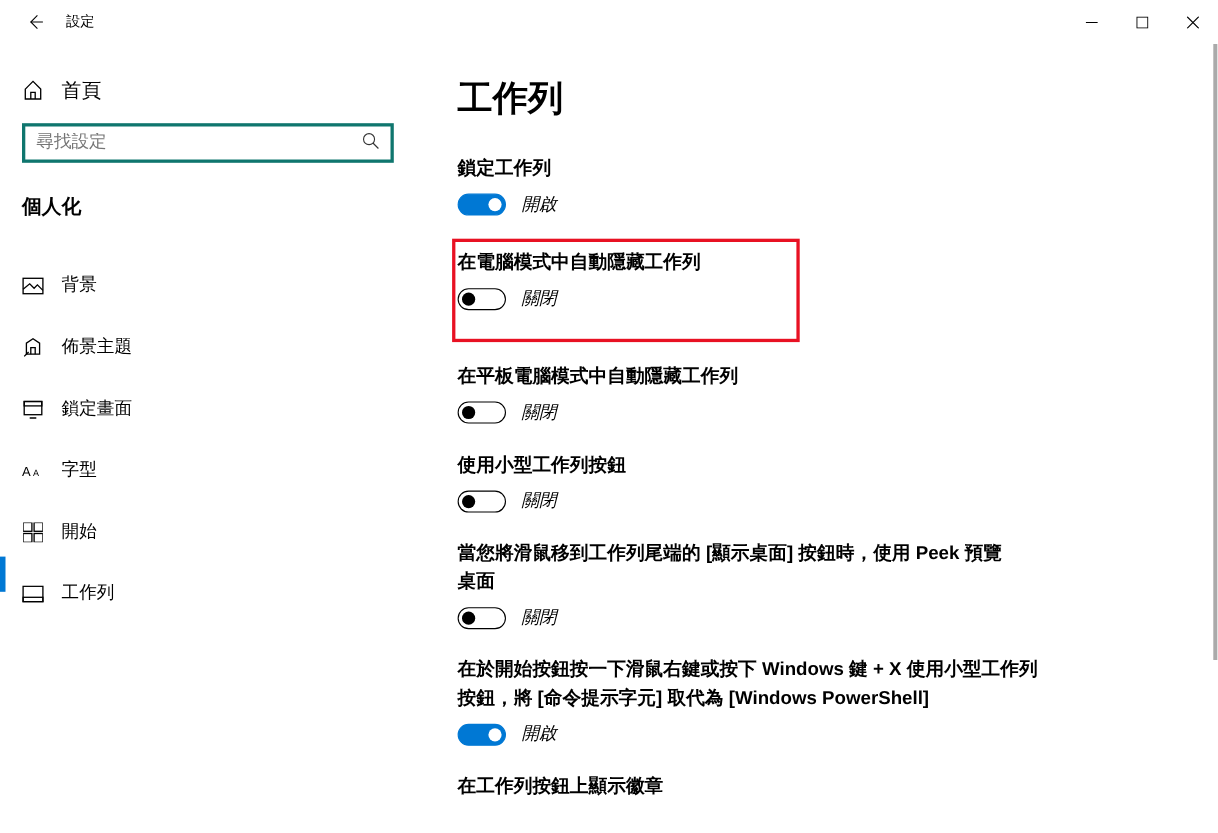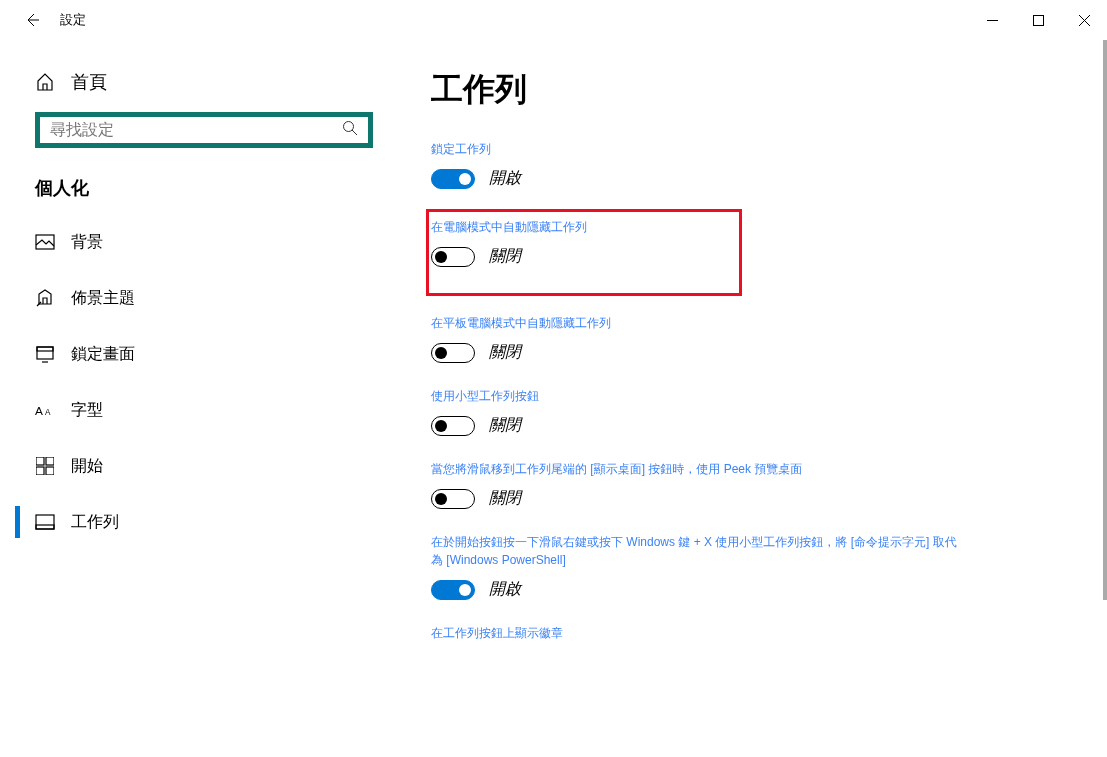--- a/index.html
+++ b/index.html
@@ -4,37 +4,37 @@
   <style>
     * { margin: 0; padding: 0; box-sizing: border-box; font-family: "Microsoft JhengHei", "Segoe UI", sans-serif; }
     body { background: #fff; width: 1107px; height: 757px; overflow: hidden; position: relative; }
     .window { width: 100%; height: 100%; display: flex; flex-direction: column; }
     .titlebar { height: 40px; display: flex; align-items: center; justify-content: space-between; }
     .titlebar-left { display: flex; align-items: center; padding-left: 16px; }
     .back-btn { width: 32px; height: 32px; display: flex; align-items: center; justify-content: center; cursor: pointer; color: #333; }
     .title-text { font-size: 13px; margin-left: 12px; color: #000; }
     .window-controls { display: flex; }
     .win-ctrl { width: 46px; height: 32px; display: flex; align-items: center; justify-content: center; cursor: pointer; color: #000; }
-    .content { flex: 1; display: flex; overflow: hidden; padding-left: 15px; }
+    .content { flex: 1; display: flex; overflow: hidden; }
     .sidebar { width: 390px; padding: 20px 0 0 20px; overflow-y: auto; }
     .home-row { display: flex; align-items: center; padding: 10px 0 18px 0; cursor: pointer; }
     .home-row .icon { width: 20px; height: 20px; display:flex; align-items:center; justify-content:center; }
     .home-label { font-size: 18px; margin-left: 16px; color: #000; }
-    .search-box { width: 338px; height: 36px; border: 5px solid #0f766e; display: flex; align-items: center; padding: 0 10px; margin-bottom: 28px; position: relative; }
+    .search-box { width: 338px; height: 36px; border: 3px solid #0f766e; display: flex; align-items: center; padding: 0 10px; margin-bottom: 28px; position: relative; }
     .search-input { flex: 1; border: none; outline: none; font-size: 16px; color: #666; background: transparent; }
     .search-icon { color: #333; }
     .category-title { font-size: 18px; font-weight: 600; color: #000; margin-bottom: 14px; }
-    .nav-item { display: flex; align-items: center; height: 56px; cursor: pointer; position: relative; }
+    .nav-item { display: flex; align-items: flex-end; height: 56px; cursor: pointer; position: relative; }
     .nav-item .icon { width: 20px; height: 20px; display:flex; align-items:center; justify-content:center; color:#000;}
     .nav-item .label { font-size: 16px; margin-left: 16px; color: #000; }
     .nav-item.selected::before { content: ""; position: absolute; left: -20px; top: 12px; bottom: 12px; width: 5px; background: #0078d4; }
     .main { flex: 1; padding: 28px 40px 0 26px; overflow-y: auto; position: relative; }
     .main-title { font-size: 32px; font-weight: 600; margin-bottom: 28px; color: #000; }
     .setting { margin-bottom: 24px; }
-    .setting-label { font-size: 12px; color: #3b82f6; margin-bottom: 10px; line-height: 1.5; }
+    .setting-label { font-size: 17px; color: #000000; margin-bottom: 10px; line-height: 1.5; font-weight: bold; }
     .toggle-row { display: flex; align-items: center; gap: 14px; font-style: italic; }
     .toggle { width: 44px; height: 20px; border-radius: 10px; position: relative; cursor: pointer; }
     .toggle.on { background: #0078d4; border: 1px solid #0078d4; }
     .toggle.off { background: #fff; border: 1px solid #000; }
     .toggle .knob { width: 12px; height: 12px; border-radius: 50%; position: absolute; top: 50%; transform: translateY(-50%); }
     .toggle.on .knob { background: #fff; right: 3px; }
     .toggle.off .knob { background: #000; left: 3px; }
     .toggle-state { font-size: 16px; color: #000; }
     .highlight { border: 3px solid #e81123; padding: 6px 10px 10px 2px; margin-left: -5px; margin-top:-4px; display:inline-block; width: 316px;}
     .scrollbar { position: absolute; right: 0; top: 0; bottom: 3px; width: 8px; background: transparent; }

